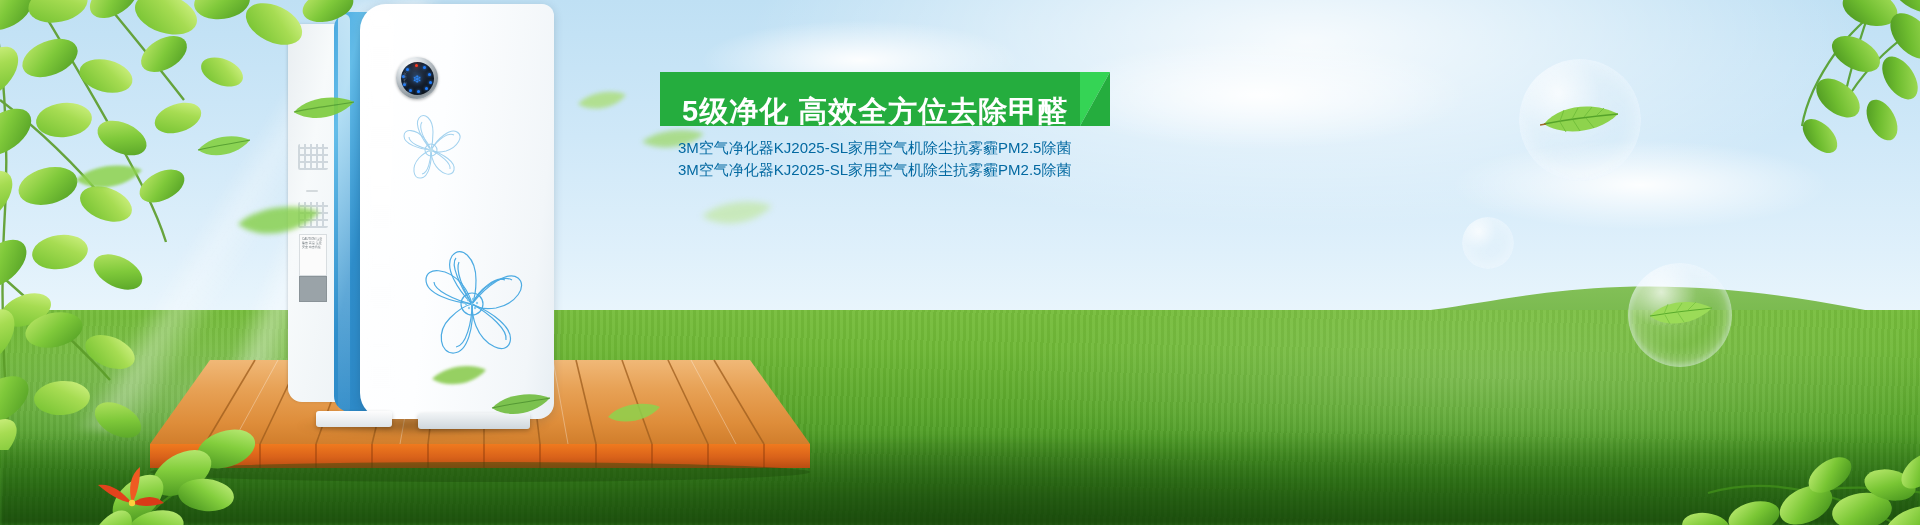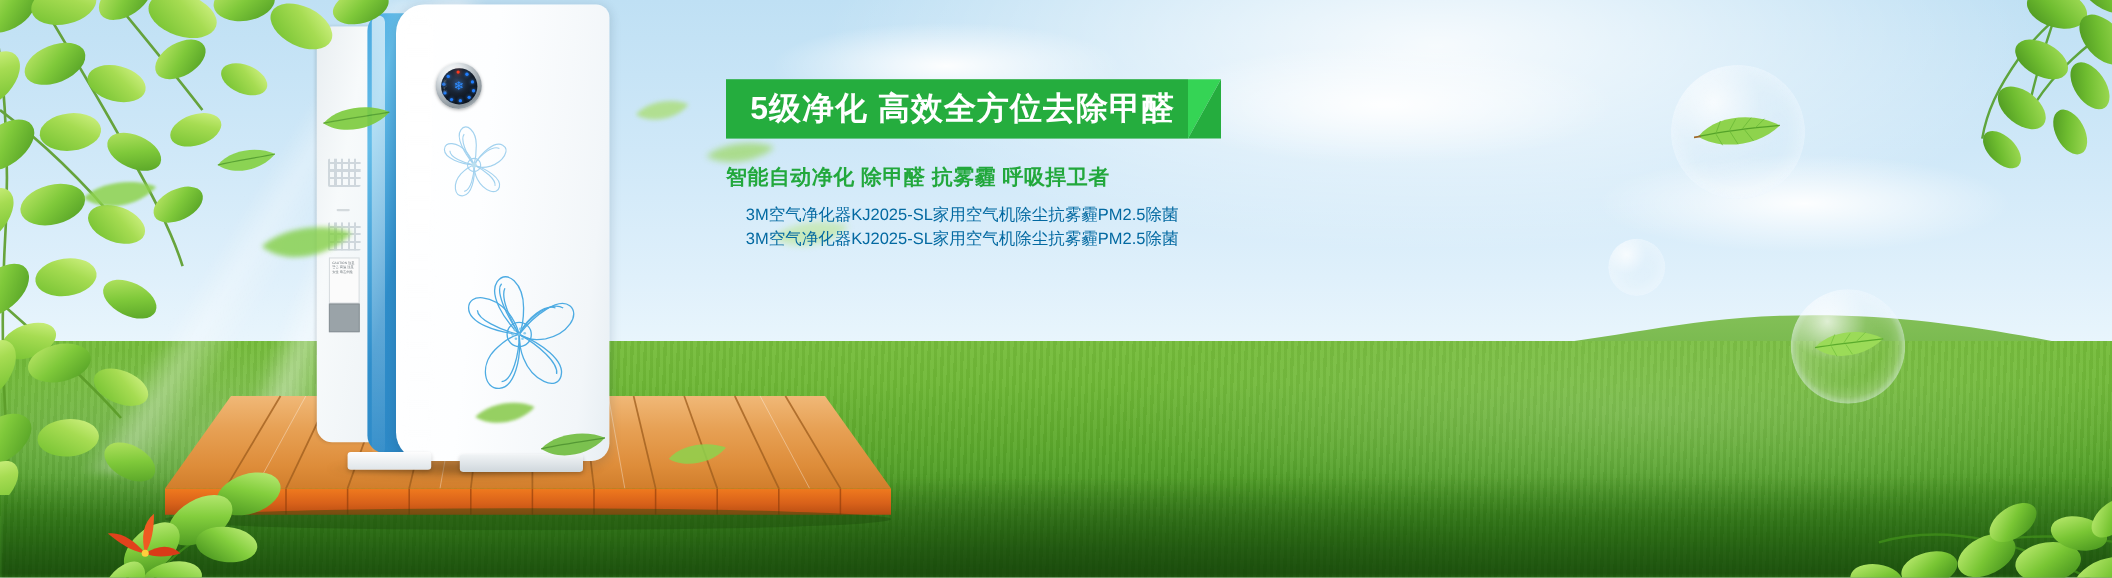--- a/index.html
+++ b/index.html
@@ -194,21 +194,21 @@
     position:absolute; left:420px; top:0; width:0; height:0;
     border-style:solid; border-width:0 0 54px 30px;
     border-color:transparent transparent #25ad3e transparent;
   }
   .headline-tail-light{
     position:absolute; left:420px; top:0; width:0; height:0;
     border-style:solid; border-width:54px 30px 0 0;
     border-color:#35d455 transparent transparent transparent;
   }
   .headline{
-    position:absolute; left:22px; top:0; height:68px; line-height:54px;
+    position:absolute; left:22px; top:12px; height:68px; line-height:54px;
     color:#ffffff; font-size:29px; font-weight:bold; letter-spacing:1px;
     white-space:nowrap; z-index:3;
   }
 
   .subhead{
     margin-top:22px;
     color:#22a83c; font-size:19px; font-weight:bold; letter-spacing:.5px;
     white-space:nowrap;
   }
   .desc{
@@ -638,19 +638,18 @@
   </div>
 
   <div class="copy">
     <div class="headline-wrap">
       <div class="headline-bar"></div>
       <div class="headline-tail-light"></div>
       <div class="headline-tail"></div>
       <div class="headline">5级净化 高效全方位去除甲醛</div>
     </div>
 
-    <div class="subhead">智能自动净化 除甲醛 抗雾霾  呼吸捍卫者</div>
 
     <div class="desc">3M空气净化器KJ2025-SL家用空气机除尘抗雾霾PM2.5除菌</div>
     <div class="desc">3M空气净化器KJ2025-SL家用空气机除尘抗雾霾PM2.5除菌</div>
   </div>
 
 </div>
 
 </body></html>

